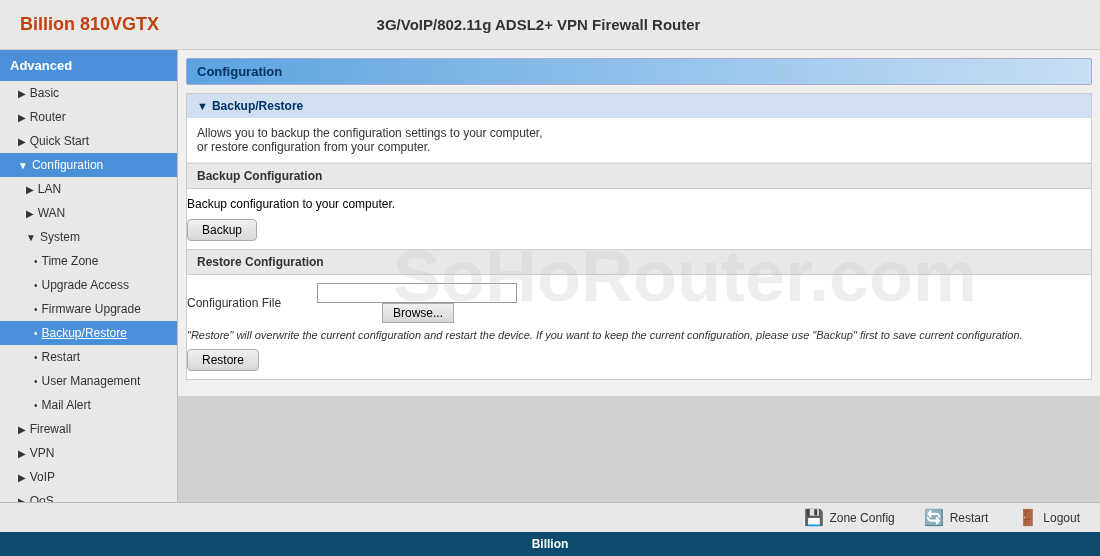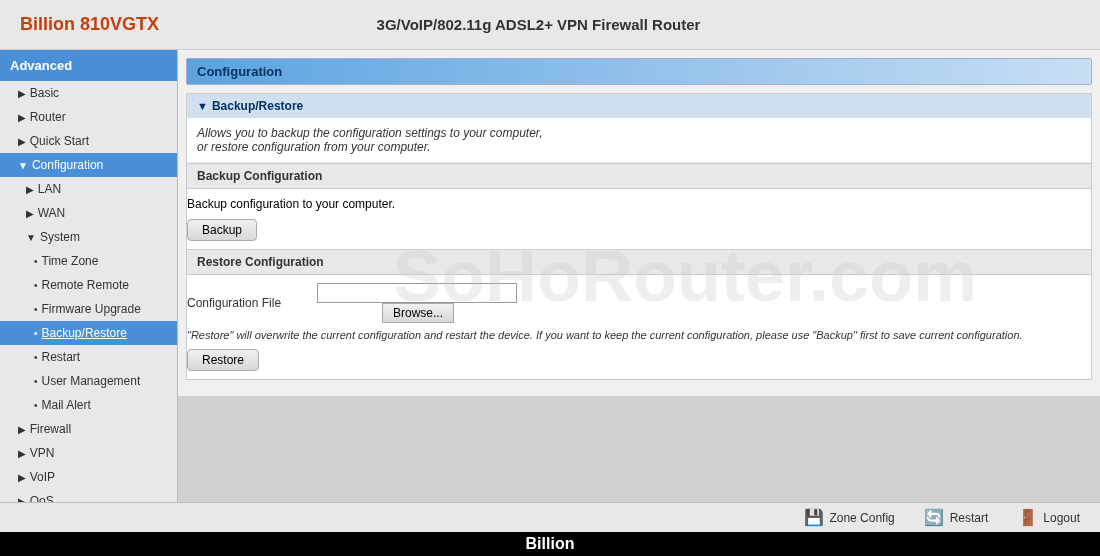--- a/index.html
+++ b/index.html
@@ -92,21 +92,20 @@
       cursor: pointer;
       display: flex;
       align-items: center;
     }
     .section-header .toggle-arrow { margin-right: 4px; font-size: 11px; }
     .section-description {
       padding: 8px 10px;
       color: #333;
       font-size: 12px;
       border-bottom: 1px solid #eee;
-      font-style: italic;
     }
     .sub-section-header {
       background: #e8e8e8;
       border-top: 1px solid #ccc;
       border-bottom: 1px solid #ccc;
       padding: 5px 10px;
       font-weight: bold;
       color: #333;
       font-size: 12px;
     }
@@ -184,27 +183,27 @@
       align-items: center;
       gap: 5px;
       cursor: pointer;
       font-size: 12px;
       color: #333;
     }
     .footer-icon { font-size: 16px; }
 
     
     #bottom-bar {
-      background: #000000;
+      background: #0c4a6e;
       height: 24px;
       display: flex;
       align-items: center;
       justify-content: center;
       color: white;
-      font-size: 16px;
+      font-size: 12px;
       font-weight: bold;
     }
 
     
     #main-wrapper {
       position: relative;
       flex: 1;
       overflow: hidden;
     }
   </style>
@@ -257,21 +256,21 @@
       <span>System</span>
     </div>
 
     <div class="sidebar-item sub3">
       <span class="arrow">• </span>
       <span>Time Zone</span>
     </div>
 
     <div class="sidebar-item sub3">
       <span class="arrow">• </span>
-      <span>Remote Remote</span>
+      <span>Upgrade Access</span>
     </div>
 
     <div class="sidebar-item sub3">
       <span class="arrow">• </span>
       <span>Firmware Upgrade</span>
     </div>
 
     <div class="sidebar-item sub3 selected">
       <span class="arrow">• </span>
       <span style="text-decoration:underline;">Backup/Restore</span>

